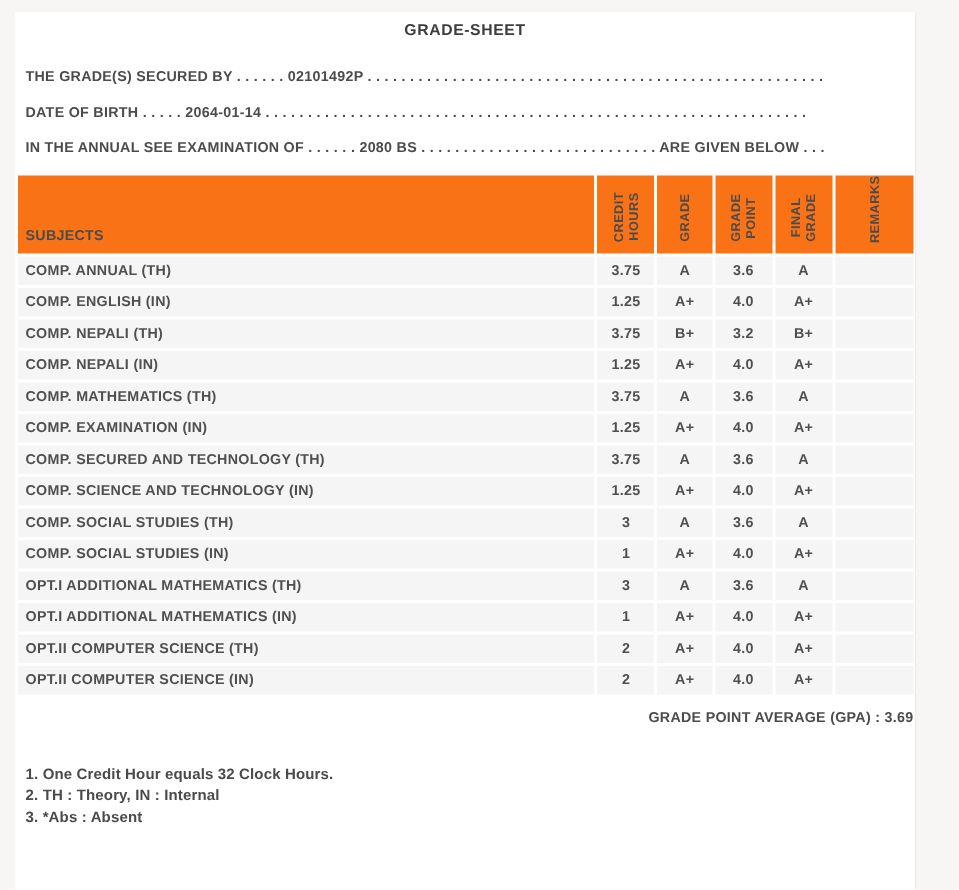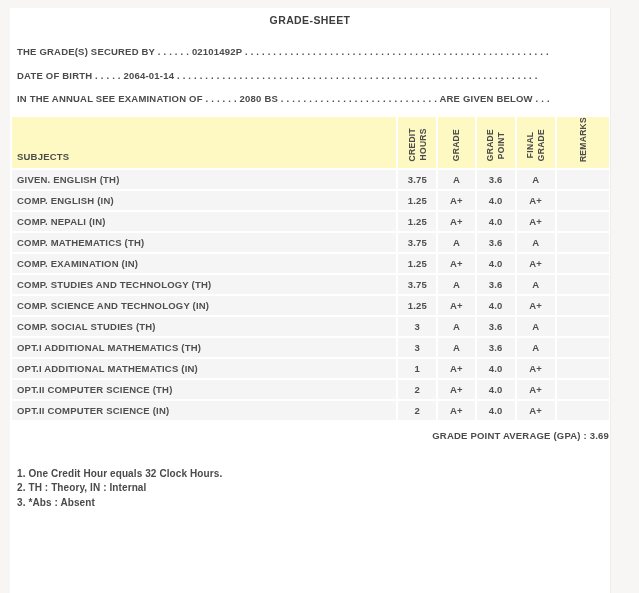--- a/index.html
+++ b/index.html
@@ -44,21 +44,21 @@
     border-spacing:2px 2px;
     width:601px;
     table-layout:fixed;
   }
   col.c-sub   { width:383px; }
   col.c-cred  { width:38px; }
   col.c-grade { width:36px; }
   col.c-gp    { width:38px; }
   col.c-final { width:38px; }
   col.c-rem   { width:52px; }
-  thead th { background:#fef9c3; height:46px; vertical-align:bottom; font-weight:700; }
+  thead th { background:#f97316; height:46px; vertical-align:bottom; font-weight:700; }
   th.sub-h { text-align:left; padding-left:5px; padding-bottom:6px; font-size:9.5px; letter-spacing:0.2px; }
   th.v-h { text-align:center; padding-bottom:2px; }
   th.v-h span {
     display:inline-block;
     writing-mode:vertical-rl;
     transform:rotate(180deg);
     white-space:pre-line;
     font-size:8.5px; line-height:10.5px;
     letter-spacing:0.3px;
     font-weight:700; color:#4b4b4b;
@@ -139,37 +139,45 @@
         <th class="v-h"><span>GRADE
 POINT</span></th>
         <th class="v-h"><span>FINAL
 GRADE</span></th>
         <th class="v-h"><span>REMARKS</span></th>
       </tr>
     </thead>
     <tbody>
 
         <tr>
-          <td class="sub">GIVEN. ENGLISH (TH)</td>
+          <td class="sub">COMP. ANNUAL (TH)</td>
           <td class="num">3.75</td>
           <td class="num">A</td>
           <td class="num">3.6</td>
           <td class="num">A</td>
           <td class="num"></td>
         </tr>
 
         <tr>
           <td class="sub">COMP. ENGLISH (IN)</td>
           <td class="num">1.25</td>
           <td class="num">A+</td>
           <td class="num">4.0</td>
           <td class="num">A+</td>
           <td class="num"></td>
         </tr>
 
+        <tr>
+          <td class="sub">COMP. NEPALI (TH)</td>
+          <td class="num">3.75</td>
+          <td class="num">B+</td>
+          <td class="num">3.2</td>
+          <td class="num">B+</td>
+          <td class="num"></td>
+        </tr>
 
         <tr>
           <td class="sub">COMP. NEPALI (IN)</td>
           <td class="num">1.25</td>
           <td class="num">A+</td>
           <td class="num">4.0</td>
           <td class="num">A+</td>
           <td class="num"></td>
         </tr>
 
@@ -185,21 +193,21 @@
         <tr>
           <td class="sub">COMP. EXAMINATION (IN)</td>
           <td class="num">1.25</td>
           <td class="num">A+</td>
           <td class="num">4.0</td>
           <td class="num">A+</td>
           <td class="num"></td>
         </tr>
 
         <tr>
-          <td class="sub">COMP. STUDIES AND TECHNOLOGY (TH)</td>
+          <td class="sub">COMP. SECURED AND TECHNOLOGY (TH)</td>
           <td class="num">3.75</td>
           <td class="num">A</td>
           <td class="num">3.6</td>
           <td class="num">A</td>
           <td class="num"></td>
         </tr>
 
         <tr>
           <td class="sub">COMP. SCIENCE AND TECHNOLOGY (IN)</td>
           <td class="num">1.25</td>
@@ -211,20 +219,28 @@
 
         <tr>
           <td class="sub">COMP. SOCIAL STUDIES (TH)</td>
           <td class="num">3</td>
           <td class="num">A</td>
           <td class="num">3.6</td>
           <td class="num">A</td>
           <td class="num"></td>
         </tr>
 
+        <tr>
+          <td class="sub">COMP. SOCIAL STUDIES (IN)</td>
+          <td class="num">1</td>
+          <td class="num">A+</td>
+          <td class="num">4.0</td>
+          <td class="num">A+</td>
+          <td class="num"></td>
+        </tr>
 
         <tr>
           <td class="sub">OPT.I ADDITIONAL MATHEMATICS (TH)</td>
           <td class="num">3</td>
           <td class="num">A</td>
           <td class="num">3.6</td>
           <td class="num">A</td>
           <td class="num"></td>
         </tr>
 

